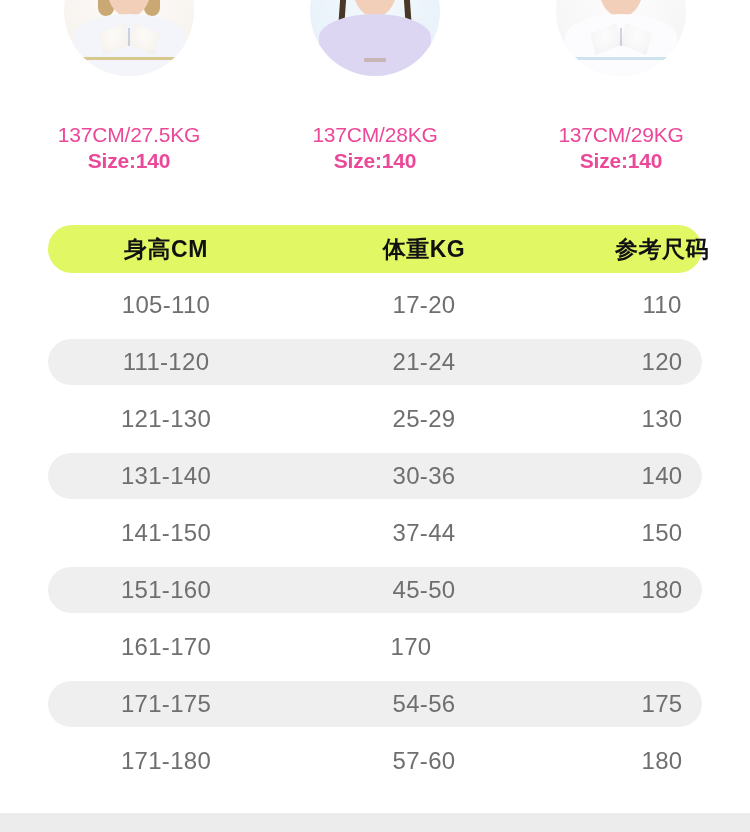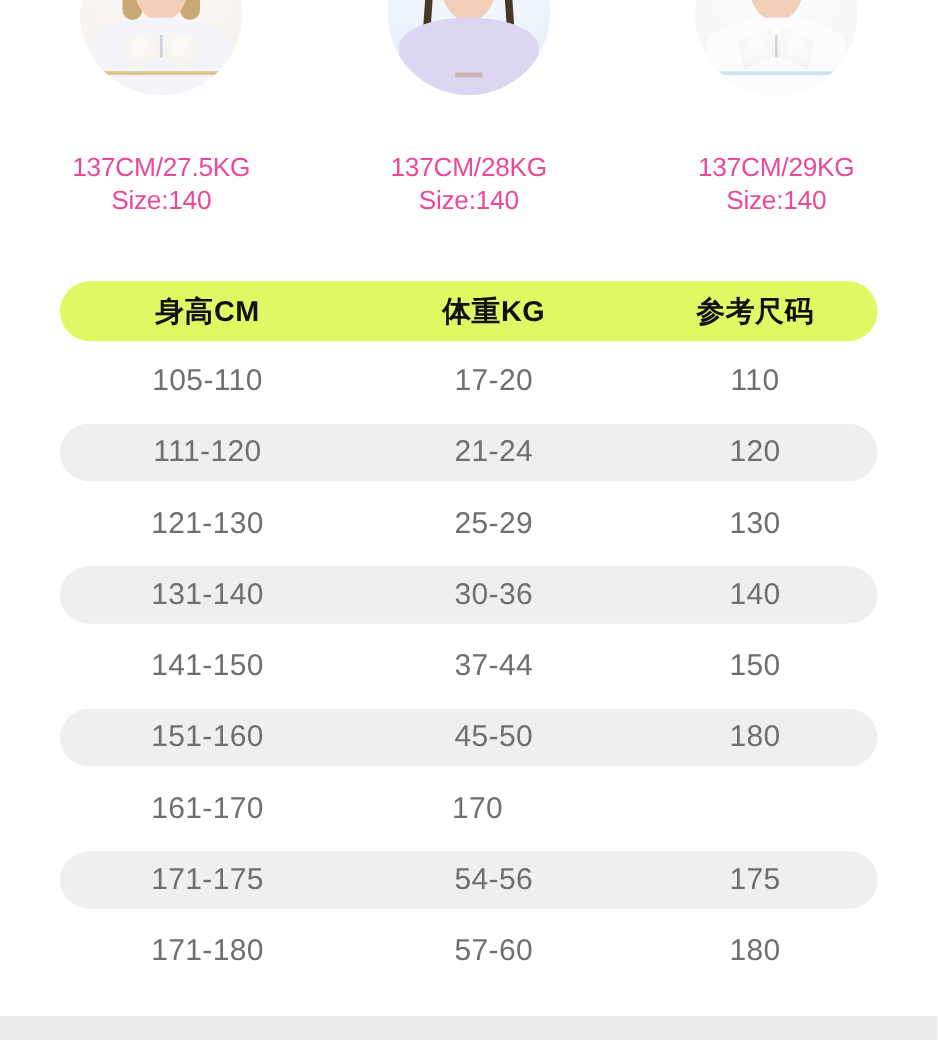--- a/index.html
+++ b/index.html
@@ -138,42 +138,43 @@
   }
 
   .caption {
     text-align: center;
     color: #ec4899;
     font-size: 21px;
     line-height: 1.25;
     font-weight: 400;
     letter-spacing: -0.2px;
   }
-  .caption .line2 { display: block; }
+  .caption .line2 { display: block; font-weight: bold; }
 
   
   .size-table {
     width: 654px;
     margin: 40px auto 0 auto;
   }
   .row {
     display: flex;
     align-items: center;
     height: 46px;
     border-radius: 23px;
+    gap: 29px;
   }
   .row.header {
     background: #e1f764;
     height: 48px;
     border-radius: 24px;
     margin-bottom: 9px;
   }
   .row.zebra { background: #efefef; }
   .row + .row { margin-top: 11px; }
-  .row.header + .row { margin-top: 0; justify-content: center; }
+  .row.header + .row { margin-top: 0; }
 
   .cell {
     flex: 1;
     text-align: center;
     font-size: 24px;
     color: #6f6f6f;
     font-weight: 400;
     letter-spacing: 0.3px;
   }
   .row.header .cell {

